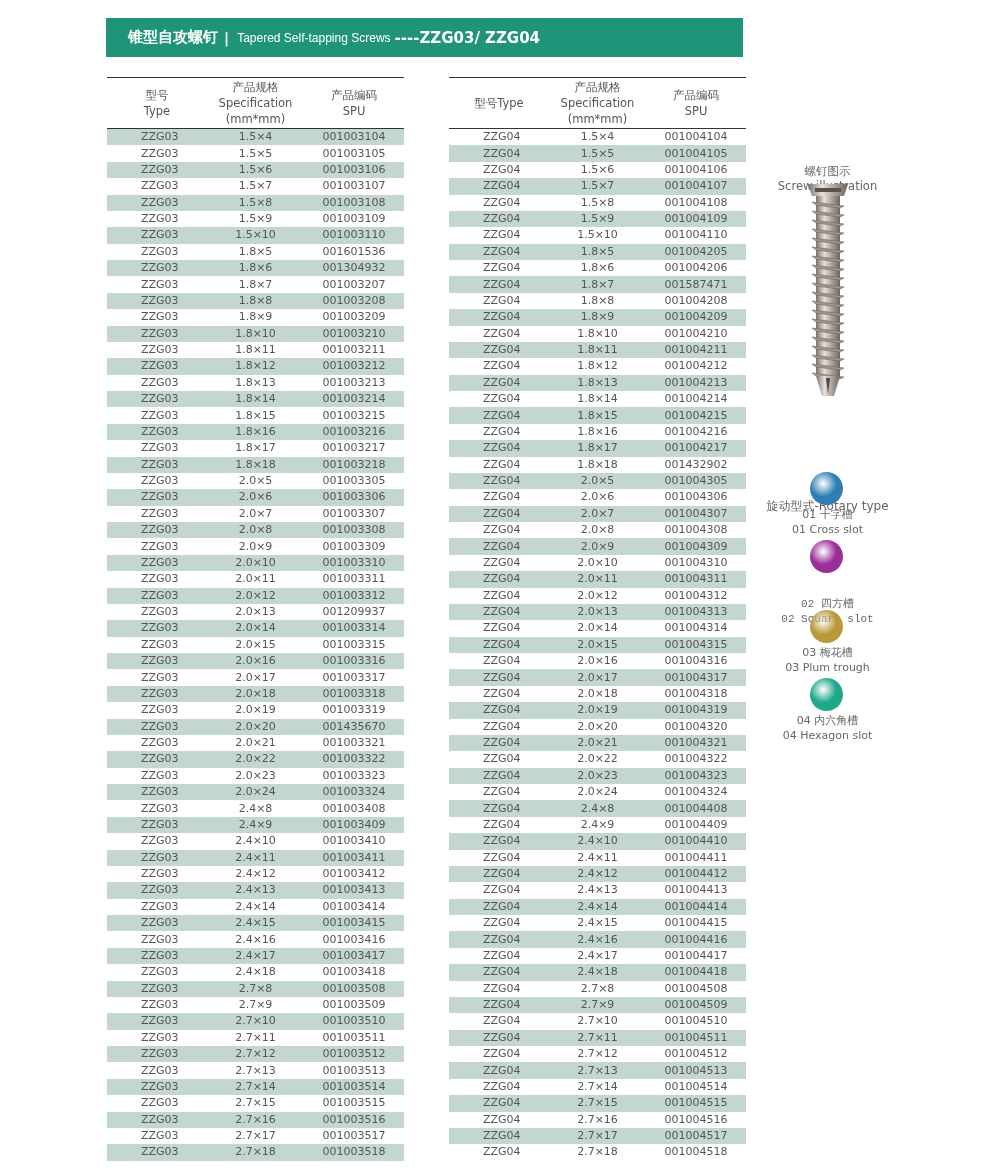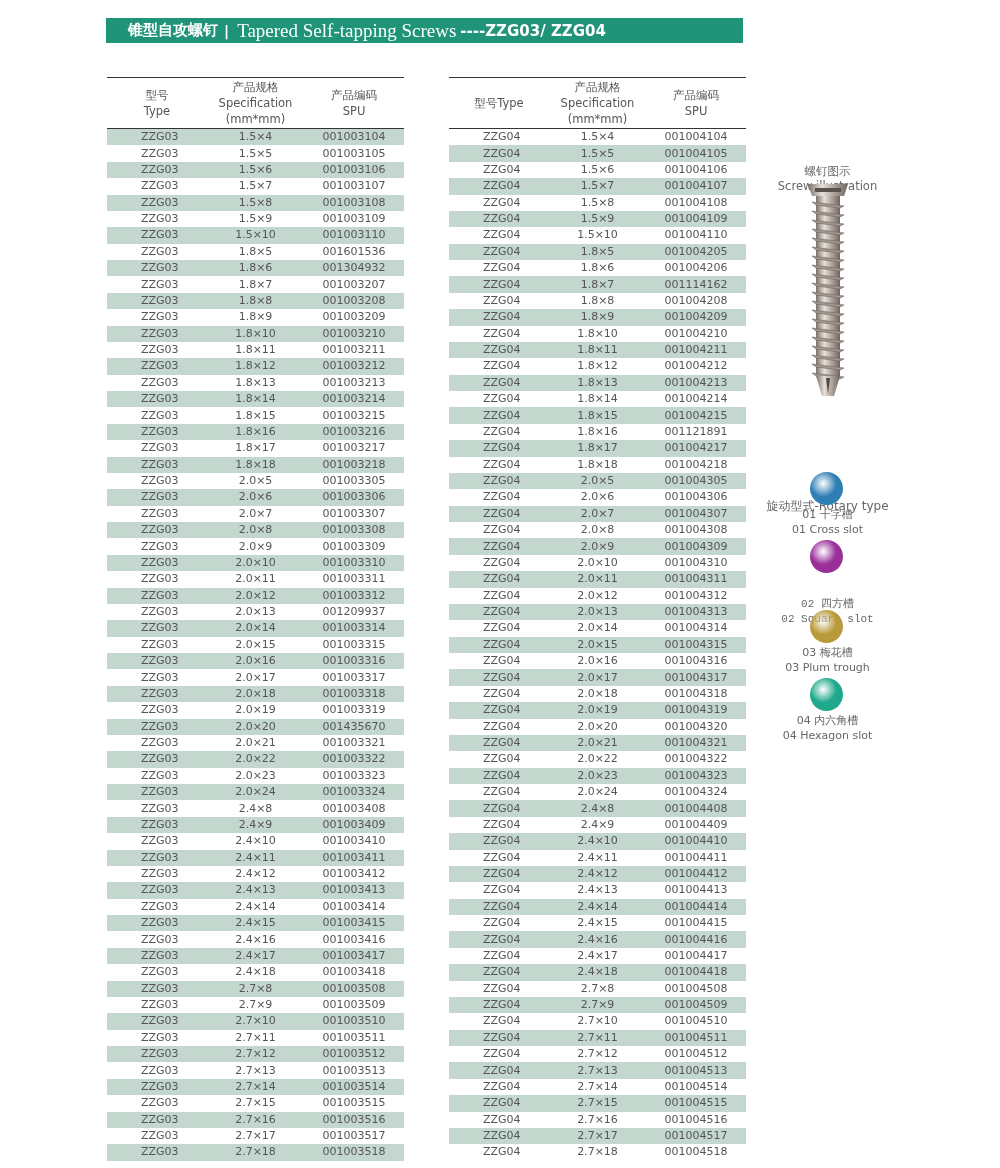--- a/index.html
+++ b/index.html
@@ -1,23 +1,23 @@
 <!DOCTYPE html>
 <html><head>
 <meta charset="utf-8">
 <style>
   html, body { margin: 0; padding: 0; background: #ffffff; }
   body { width: 1000px; height: 1168px; position: relative; overflow: hidden;
          font-family: "DejaVu Sans", "Liberation Sans", sans-serif; color: #555; }
-  .banner { position: absolute; left: 106px; top: 18px; width: 637px; height: 25px;
+  .banner { position: absolute; left: 106px; top: 18px; width: 637px; height: 39px;
             background: #1f9478; color: #fff; display: flex; align-items: center;
             padding-left: 22px; box-sizing: border-box; font-size: 14px; }
   .banner .cn { font-weight: bold; font-size: 15px; }
   .banner .sep { font-weight: bold; margin: 0 8px 0 6px; }
-  .banner .en { font-family: Liberation Serif, serif; font-size: 19px; }
+  .banner .en { font-family: Liberation Sans, sans-serif; font-size: 12px; }
   .banner .code { font-weight: bold; font-size: 15px; margin-left: 4px; }
 
   .tbl { position: absolute; top: 77px; border-collapse: collapse; table-layout: fixed; }
   .tbl.left { left: 107px; width: 297px; }
   .tbl.right { left: 449px; width: 295px; }
   .tbl thead th { font-weight: normal; font-size: 11.5px; color: #555; line-height: 16px;
                   height: 50px; padding: 0; border-top: 1.5px solid #333; border-bottom: 1.5px solid #333;
                   vertical-align: middle; }
   .tbl td { height: 16.38px; padding: 0; font-size: 11px; color: #555; text-align: center;
             line-height: 16px; white-space: nowrap; }
@@ -449,21 +449,21 @@
         <td>001004205</td>
       </tr>
       <tr>
         <td class="c-type">ZZG04</td>
         <td>1.8×6</td>
         <td>001004206</td>
       </tr>
       <tr>
         <td class="c-type">ZZG04</td>
         <td>1.8×7</td>
-        <td>001114162</td>
+        <td>001587471</td>
       </tr>
       <tr>
         <td class="c-type">ZZG04</td>
         <td>1.8×8</td>
         <td>001004208</td>
       </tr>
       <tr>
         <td class="c-type">ZZG04</td>
         <td>1.8×9</td>
         <td>001004209</td>
@@ -494,31 +494,31 @@
         <td>001004214</td>
       </tr>
       <tr>
         <td class="c-type">ZZG04</td>
         <td>1.8×15</td>
         <td>001004215</td>
       </tr>
       <tr>
         <td class="c-type">ZZG04</td>
         <td>1.8×16</td>
-        <td>001121891</td>
+        <td>001004216</td>
       </tr>
       <tr>
         <td class="c-type">ZZG04</td>
         <td>1.8×17</td>
         <td>001004217</td>
       </tr>
       <tr>
         <td class="c-type">ZZG04</td>
         <td>1.8×18</td>
-        <td>001004218</td>
+        <td>001432902</td>
       </tr>
       <tr>
         <td class="c-type">ZZG04</td>
         <td>2.0×5</td>
         <td>001004305</td>
       </tr>
       <tr>
         <td class="c-type">ZZG04</td>
         <td>2.0×6</td>
         <td>001004306</td>

